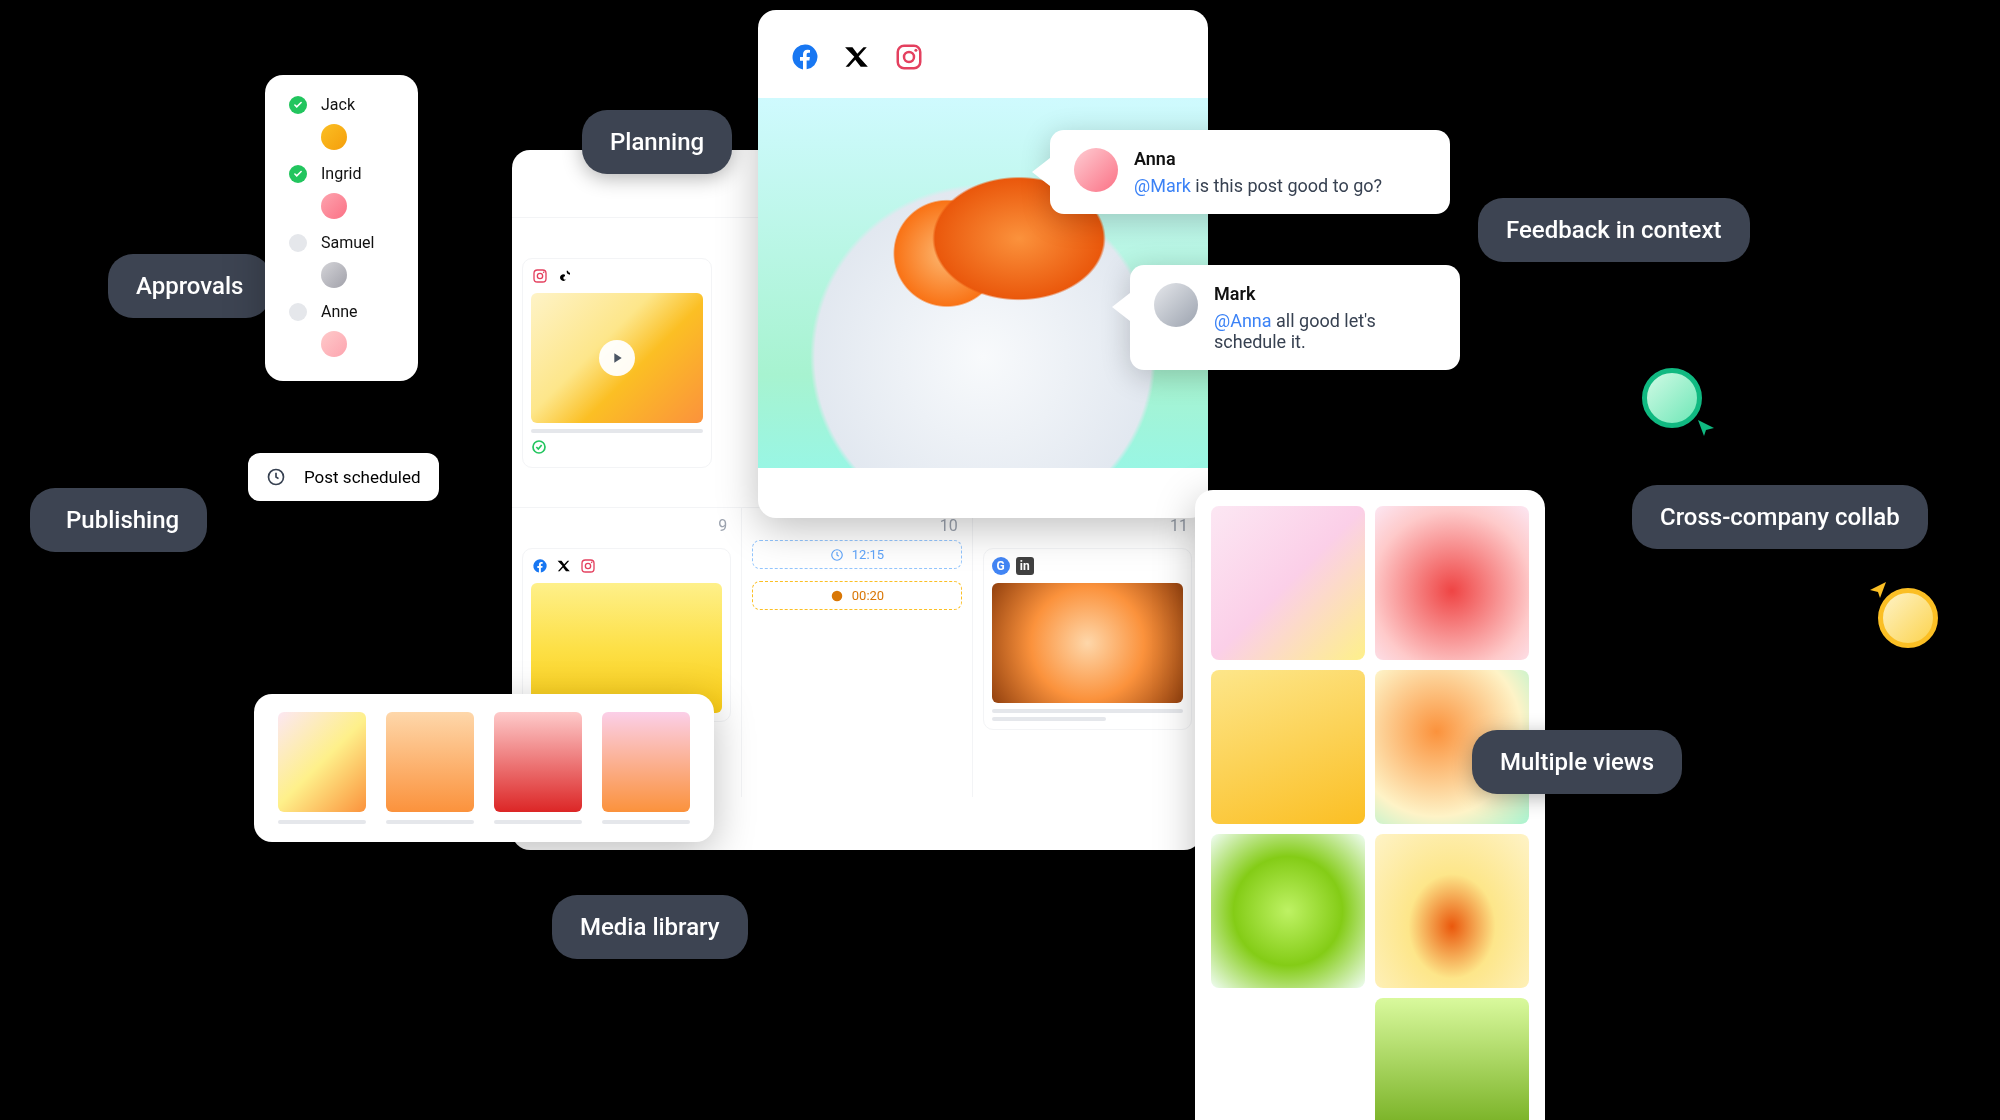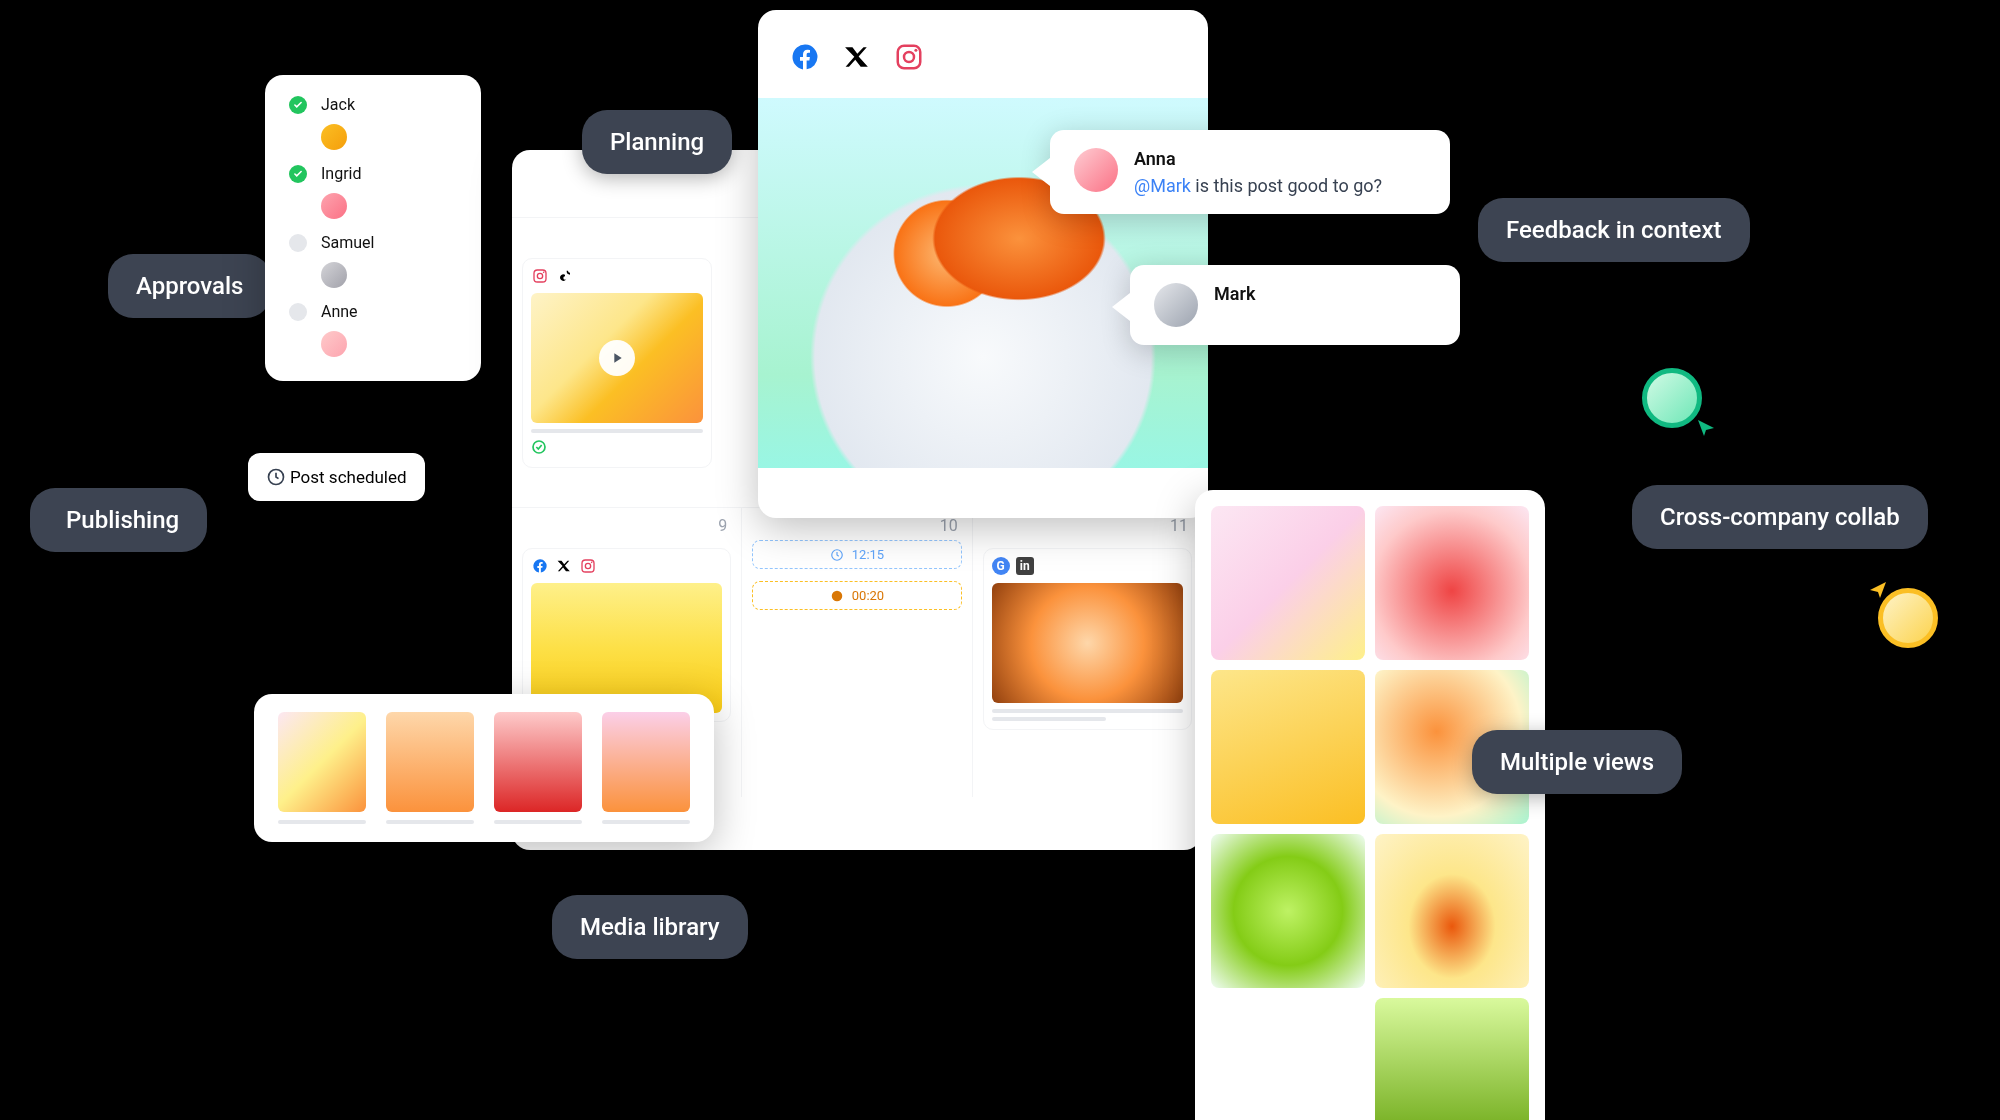--- a/index.html
+++ b/index.html
@@ -22,30 +22,30 @@
   box-shadow: 0 4px 20px rgba(0,0,0,0.3);
 }
 .card {
   background: #fff;
   border-radius: 18px;
   position: absolute;
   box-shadow: 0 10px 40px rgba(0,0,0,0.25);
 }
 
 
-.approvals-card { left: 265px; top: 75px; width: 216px; padding: 20px 24px 24px 24px; }
+.approvals-card { left: 265px; top: 75px; width: 153px; padding: 20px 24px 24px 24px; }
 .approval-row { display: flex; align-items: center; gap: 14px; margin-bottom: 10px; position: relative; }
 .approval-line { position: absolute; left: 292px; top: 106px; width: 2px; height: 230px; background: #e5e7eb; z-index: 0; }
 .approval-line-green { position: absolute; left: 292px; top: 106px; width: 2px; height: 82px; background: #22c55e; z-index: 0; }
 .check-circle { width: 18px; height: 18px; border-radius: 50%; background: #22c55e; display: flex; align-items: center; justify-content: center; z-index: 1; flex-shrink: 0; }
 .pending-circle { width: 18px; height: 18px; border-radius: 50%; background: #e5e7eb; z-index: 1; flex-shrink: 0; }
 .check-mark { width: 10px; height: 10px; }
 .approval-name { font-size: 16px; color: #111; }
 .avatar-small { width: 26px; height: 26px; border-radius: 50%; margin-left: 32px; margin-bottom: 14px; }
-.post-scheduled { left: 248px; top: 453px; display: flex; align-items: center; gap: 4px; padding: 14px 18px; border-radius: 12px; }
+.post-scheduled { left: 248px; top: 453px; display: flex; align-items: center; gap: 18px; padding: 14px 18px; border-radius: 12px; }
 .clock-icon { width: 20px; height: 20px; }
 
 
 .calendar-card { left: 512px; top: 150px; width: 690px; height: 700px; padding: 0; overflow: hidden; }
 .cal-header { text-align: center; padding: 30px 0 16px 0; font-size: 18px; letter-spacing: 3px; color: #6b7280; }
 .cal-row { display: flex; }
 .cal-cell { flex: 1; border-top: 1px solid #f3f4f6; border-right: 1px solid #f3f4f6; min-height: 290px; padding: 10px; position: relative; }
 .cal-cell:last-child { border-right: none; }
 .cal-daynum { position: absolute; top: 8px; right: 14px; font-size: 16px; color: #9ca3af; }
 .post-thumb { background: #fff; border: 1px solid #f3f4f6; border-radius: 10px; padding: 8px; margin-top: 30px; }
@@ -266,20 +266,21 @@
     <div class="comment-name">Anna</div>
     <div class="comment-text"><span class="mention">@Mark</span><span> is this post good to go?</span></div>
   </div>
 </div>
 
 <div class="comment" style="left:1130px; top:265px; width:330px;">
   <div style="position:absolute;left:-18px;top:28px;width:0;height:0;border-top:14px solid transparent;border-bottom:14px solid transparent;border-right:18px solid #fff;"></div>
   <div class="comment-avatar" style="background:linear-gradient(135deg,#e5e7eb,#9ca3af);"></div>
   <div>
     <div class="comment-name">Mark</div>
+    <div class="comment-text"><span class="mention">@Anna</span><span> all good let's schedule it.</span></div>
   </div>
 </div>
 
 <div class="card gallery-card">
   <div class="gallery-grid">
     <div class="gallery-item" style="background:linear-gradient(135deg,#fce7f3,#fbcfe8,#fef08a);"></div>
     <div class="gallery-item" style="background:radial-gradient(circle at 50% 55%,#ef4444,#fecaca 70%,#fce7f3);"></div>
     <div class="gallery-item" style="background:linear-gradient(160deg,#fde68a,#fbbf24);"></div>
     <div class="gallery-item" style="background:radial-gradient(circle at 40% 40%,#fb923c,#fef3c7 65%,#a7f3d0);"></div>
     <div class="gallery-item" style="background:radial-gradient(circle,#bef264,#84cc16,#f0fdf4);"></div>

